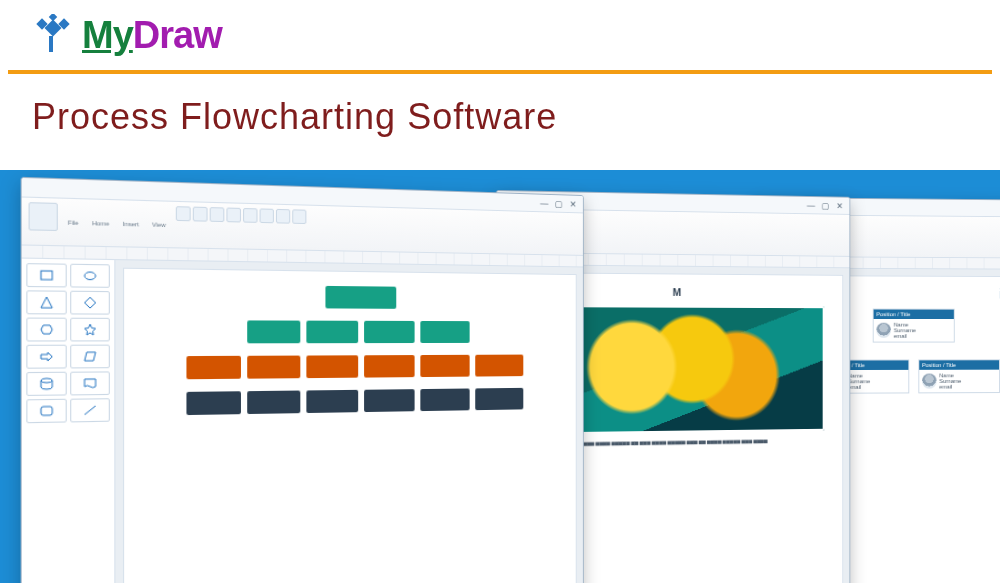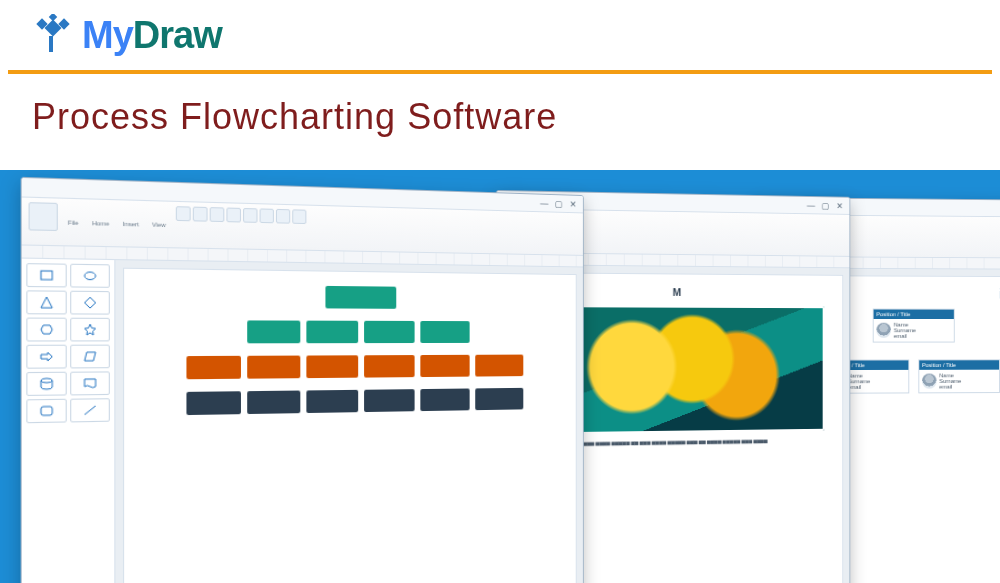--- a/index.html
+++ b/index.html
@@ -18,22 +18,22 @@
     display: flex;
     align-items: center;
     padding: 0 32px;
   }
   .logo { display: flex; align-items: center; gap: 8px; }
   .brand {
     font-size: 38px;
     font-weight: 700;
     letter-spacing: -1px;
   }
-  .brand-my { color: #3b82f6; }
-  .brand-draw { color: #0f766e; text-align: center; }
+  .brand-my { color: #15803d; text-decoration: underline; }
+  .brand-draw { color: #a21caf; text-align: center; }
 
   .divider {
     height: 4px;
     background: #f39c12;
     margin: 0 8px;
   }
 
   .tagline {
     font-size: 36px;
     font-weight: 300;

